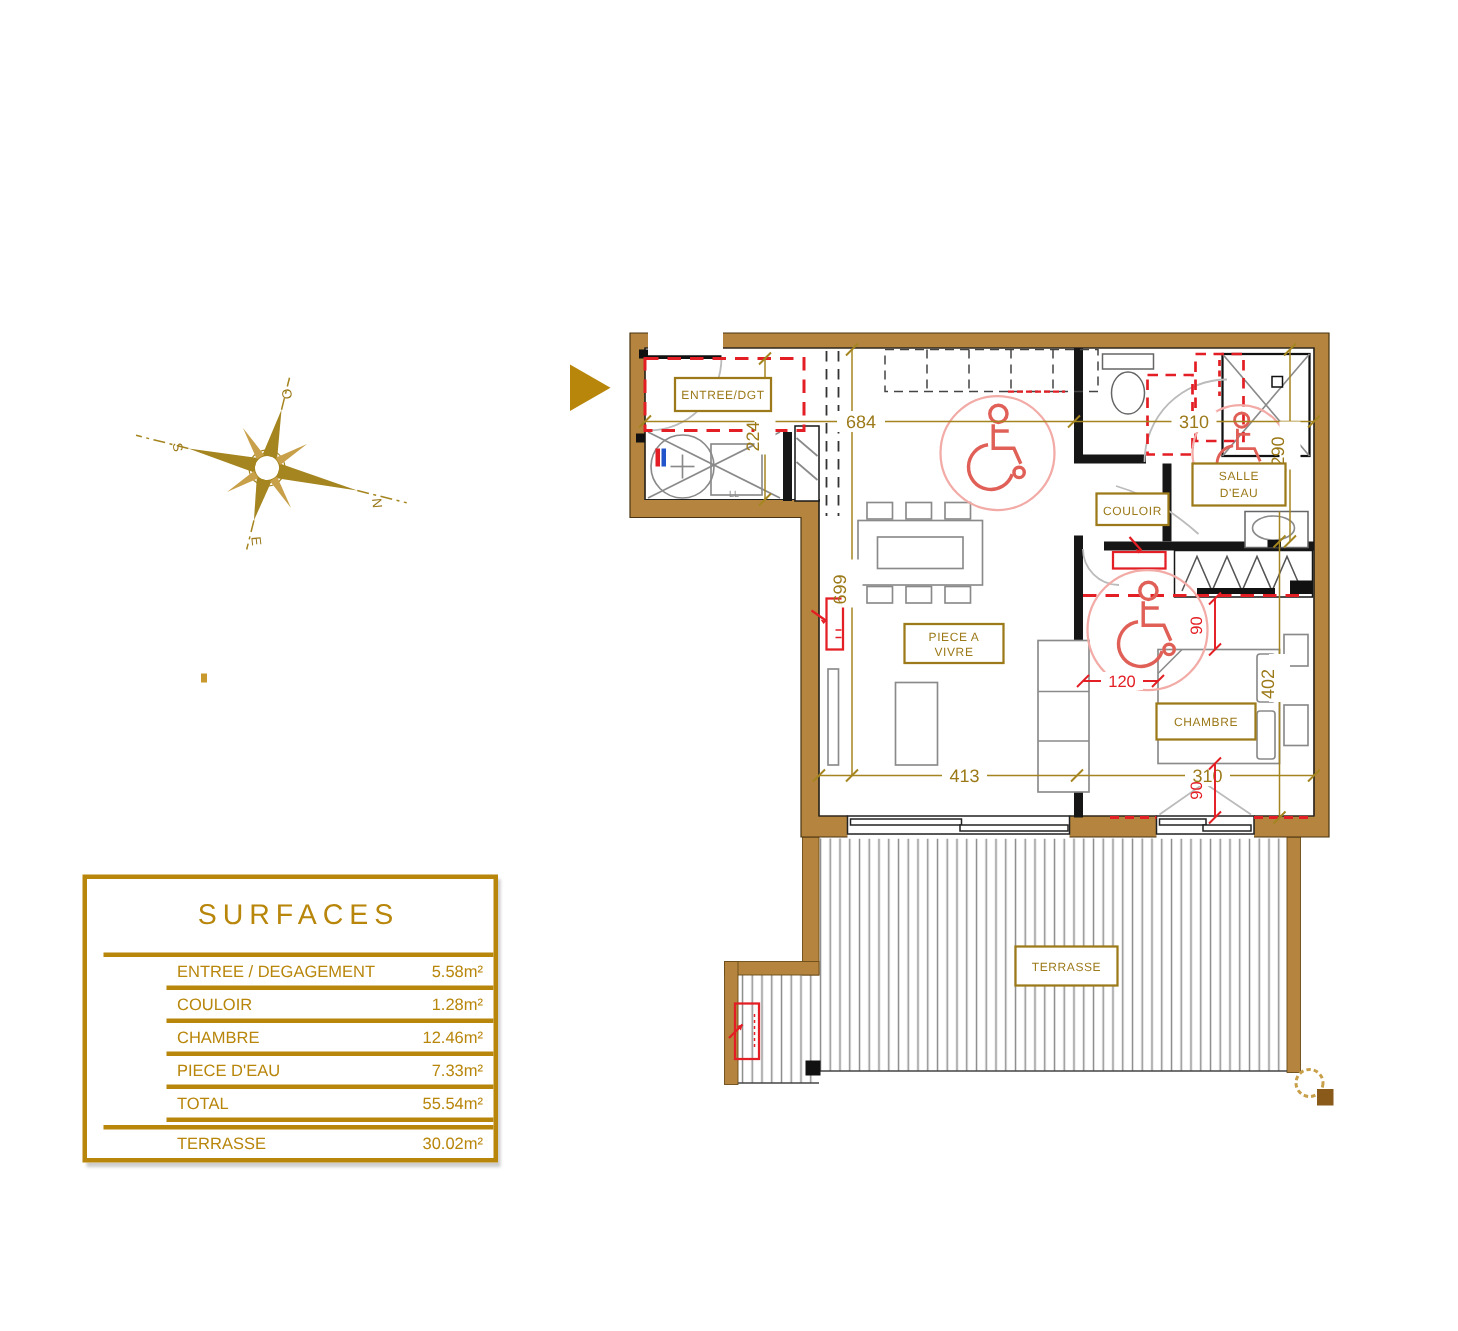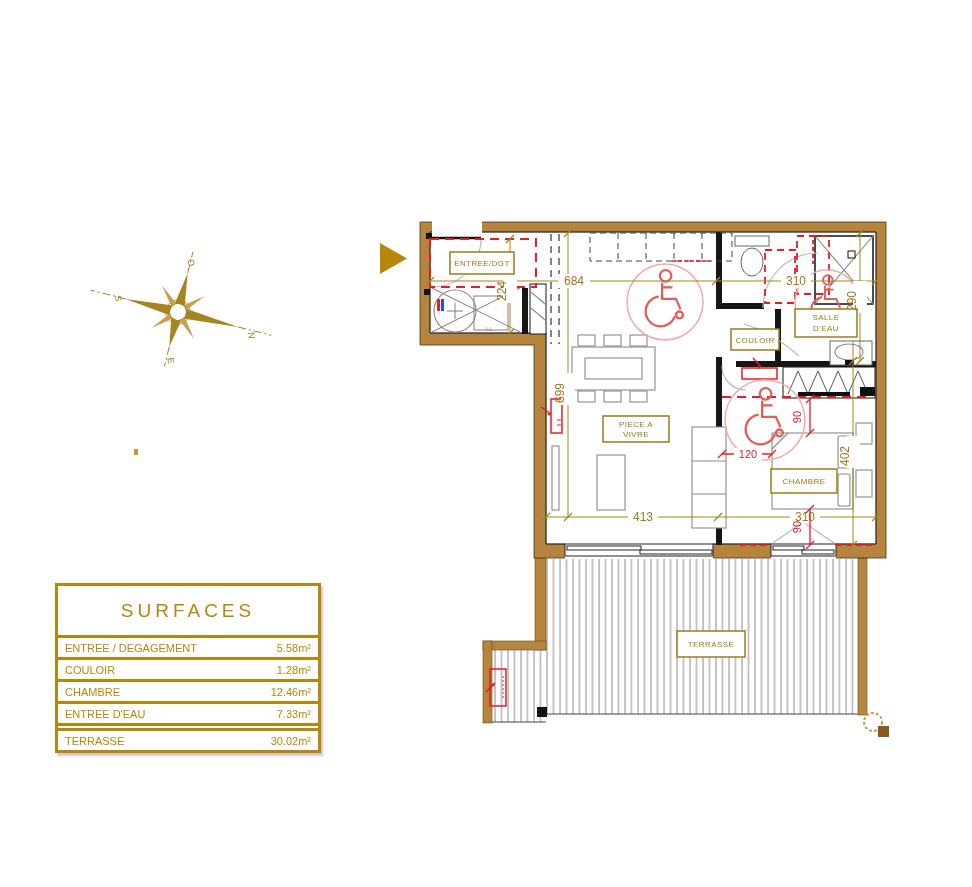--- a/index.html
+++ b/index.html
@@ -15,25 +15,25 @@
   .gold-text{fill:#9c7a1a;font-size:12px;text-anchor:middle;}
   .red-text{fill:#e31e24;font-size:11px;text-anchor:middle;}
   .red-line{stroke:#e31e24;fill:none;}
   .pink{stroke:#f2aba6;fill:none;stroke-width:1.5;}
   .isa{stroke:#e06058;fill:none;stroke-width:2;}
   .gray{stroke:#8a8a8a;fill:none;stroke-width:1.1;}
   .grayfill{stroke:#8a8a8a;fill:#fff;stroke-width:1.1;}
   .arc{stroke:#bbb;fill:none;stroke-width:1.2;}
   .blk{fill:#161616;}
   .surfaces{position:absolute;left:55px;top:583px;width:260px;border:3px solid #b8860b;
-    background:#fff;color:#b8860b;box-shadow:2px 3px 2px rgba(140,140,140,.45);}
+    background:#fff;color:#b8860b;box-shadow:2px 3px 2px rgba(140,140,140,.45);padding-left:11px;}
   .surf-title{height:49px;border-bottom:3px solid #b8860b;display:flex;align-items:center;
     justify-content:center;font-size:19px;letter-spacing:4px;}
   .surf-row{display:flex;justify-content:space-between;align-items:center;height:19px;
-    border-bottom:3px solid #b8860b;padding:0 7px;font-size:11px;}
+    border-bottom:3px solid #b8860b;padding:0 7px;font-size:11px;margin-left:42px;}
   .surf-row.last{border-bottom:none;}
   .surf-sep{height:2px;border-bottom:3px solid #b8860b;}
 </style>
 </head>
 <body>
 
 <div id="stage">
 
 <svg id="plan-svg" width="972" height="887" viewBox="0 0 972 887">
   <defs>
@@ -324,22 +324,26 @@
   </div>
   <div class="surf-row">
     <span>COULOIR</span>
     <span>1.28m²</span>
   </div>
   <div class="surf-row">
     <span>CHAMBRE</span>
     <span>12.46m²</span>
   </div>
   <div class="surf-row">
-    <span>ENTREE D'EAU</span>
+    <span>PIECE D'EAU</span>
     <span>7.33m²</span>
+  </div>
+  <div class="surf-row">
+    <span>TOTAL</span>
+    <span>55.54m²</span>
   </div>
   <div class="surf-sep"></div>
   <div class="surf-row last">
     <span>TERRASSE</span>
     <span>30.02m²</span>
   </div>
 </div>
 
 </div>
 

